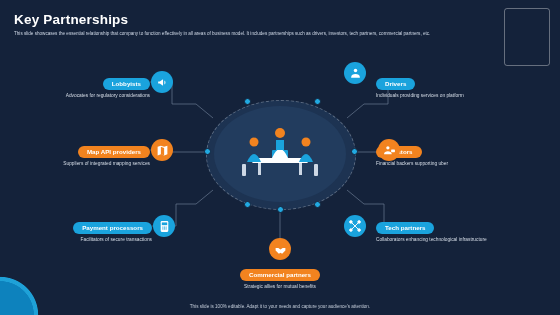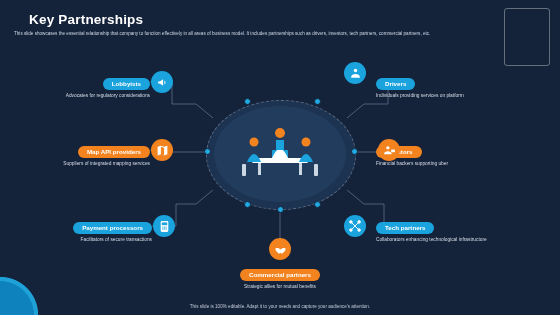--- a/index.html
+++ b/index.html
@@ -19,21 +19,21 @@
     position:absolute;left:0;bottom:0;width:58px;height:58px;
     background:radial-gradient(circle at 0% 100%, #1fa8e0 0 46%, rgba(31,168,224,0) 47%);
     opacity:.95;
   }
   .corner-arc2{
     position:absolute;left:0;bottom:0;width:34px;height:34px;
     background:radial-gradient(circle at 0% 100%, #0d82bd 0 70%, rgba(13,130,189,0) 71%);
   }
 
   .title{
-    position:absolute;left:29px;top:12px;
+    position:absolute;left:14px;top:12px;
     font-size:13.5px;font-weight:bold;letter-spacing:.2px;color:#ffffff;
   }
   .subtitle{
     position:absolute;left:14px;top:31px;width:520px;
     font-size:4.6px;line-height:1.5;color:#cfd8e6;font-weight:normal;
   }
   .footer{
     position:absolute;left:0;right:0;bottom:6px;text-align:center;
     font-size:4.6px;color:#c3ccd9;
   }

